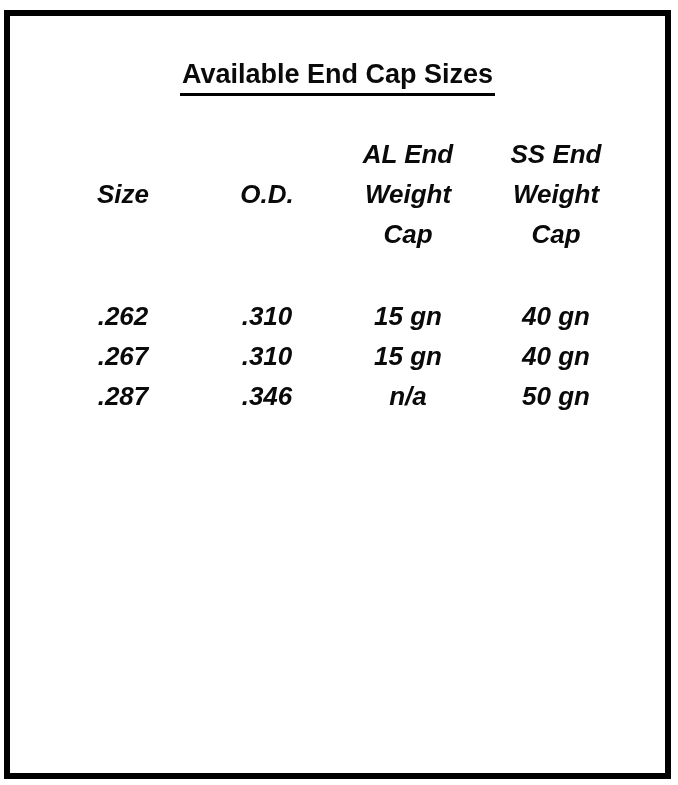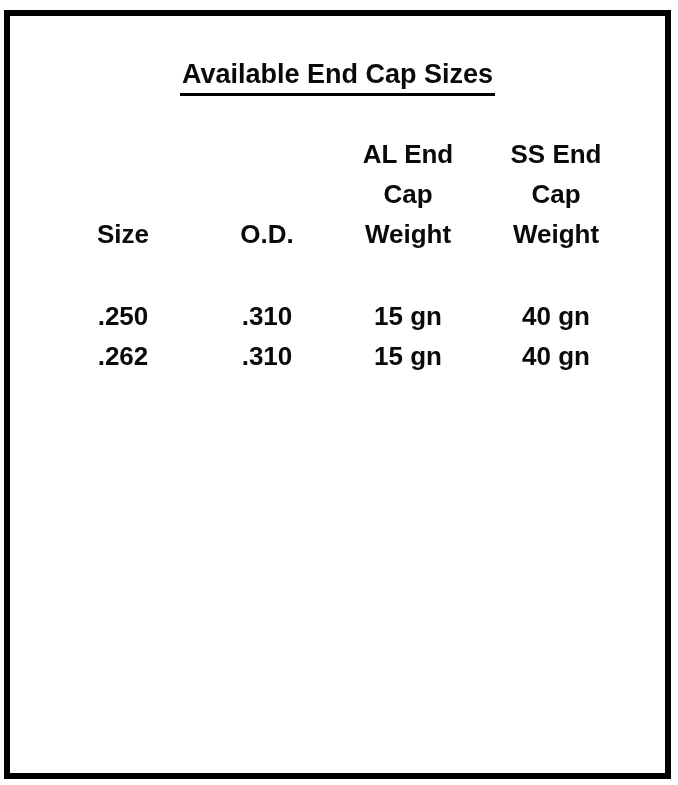--- a/index.html
+++ b/index.html
@@ -48,20 +48,21 @@
   }
   table.caps td {
     text-align: center;
     vertical-align: middle;
     font-size: 26px;
     height: 40px;
     line-height: 40px;
     padding: 0;
     white-space: nowrap;
     overflow: visible;
+    font-style: italic;
   }
   tr.spacer-row td {
     height: 42px;
   }
 </style>
 </head>
 <body>
 
 <div class="frame">
 
@@ -77,44 +78,50 @@
       <col style="width:158px">
     </colgroup>
     <thead>
       <tr>
         <td></td>
         <td></td>
         <td>AL End</td>
         <td>SS End</td>
       </tr>
       <tr>
+        <td>Size</td>
+        <td>O.D.</td>
+        <td>Weight</td>
+        <td>Weight</td>
+      </tr>
+      <tr>
         <td></td>
         <td></td>
         <td>Cap</td>
         <td>Cap</td>
-      </tr>
-      <tr>
-        <td>Size</td>
-        <td>O.D.</td>
-        <td>Weight</td>
-        <td>Weight</td>
       </tr>
       <tr class="spacer-row">
         <td colspan="4"></td>
       </tr>
     </thead>
     <tbody>
       <tr>
-        <td>.250</td>
+        <td>.262</td>
         <td>.310</td>
         <td>15 gn</td>
         <td>40 gn</td>
       </tr>
       <tr>
-        <td>.262</td>
+        <td>.267</td>
         <td>.310</td>
         <td>15 gn</td>
         <td>40 gn</td>
+      </tr>
+      <tr>
+        <td>.287</td>
+        <td>.346</td>
+        <td>n/a</td>
+        <td>50 gn</td>
       </tr>
     </tbody>
   </table>
 
 </div>
 
 </body></html>

